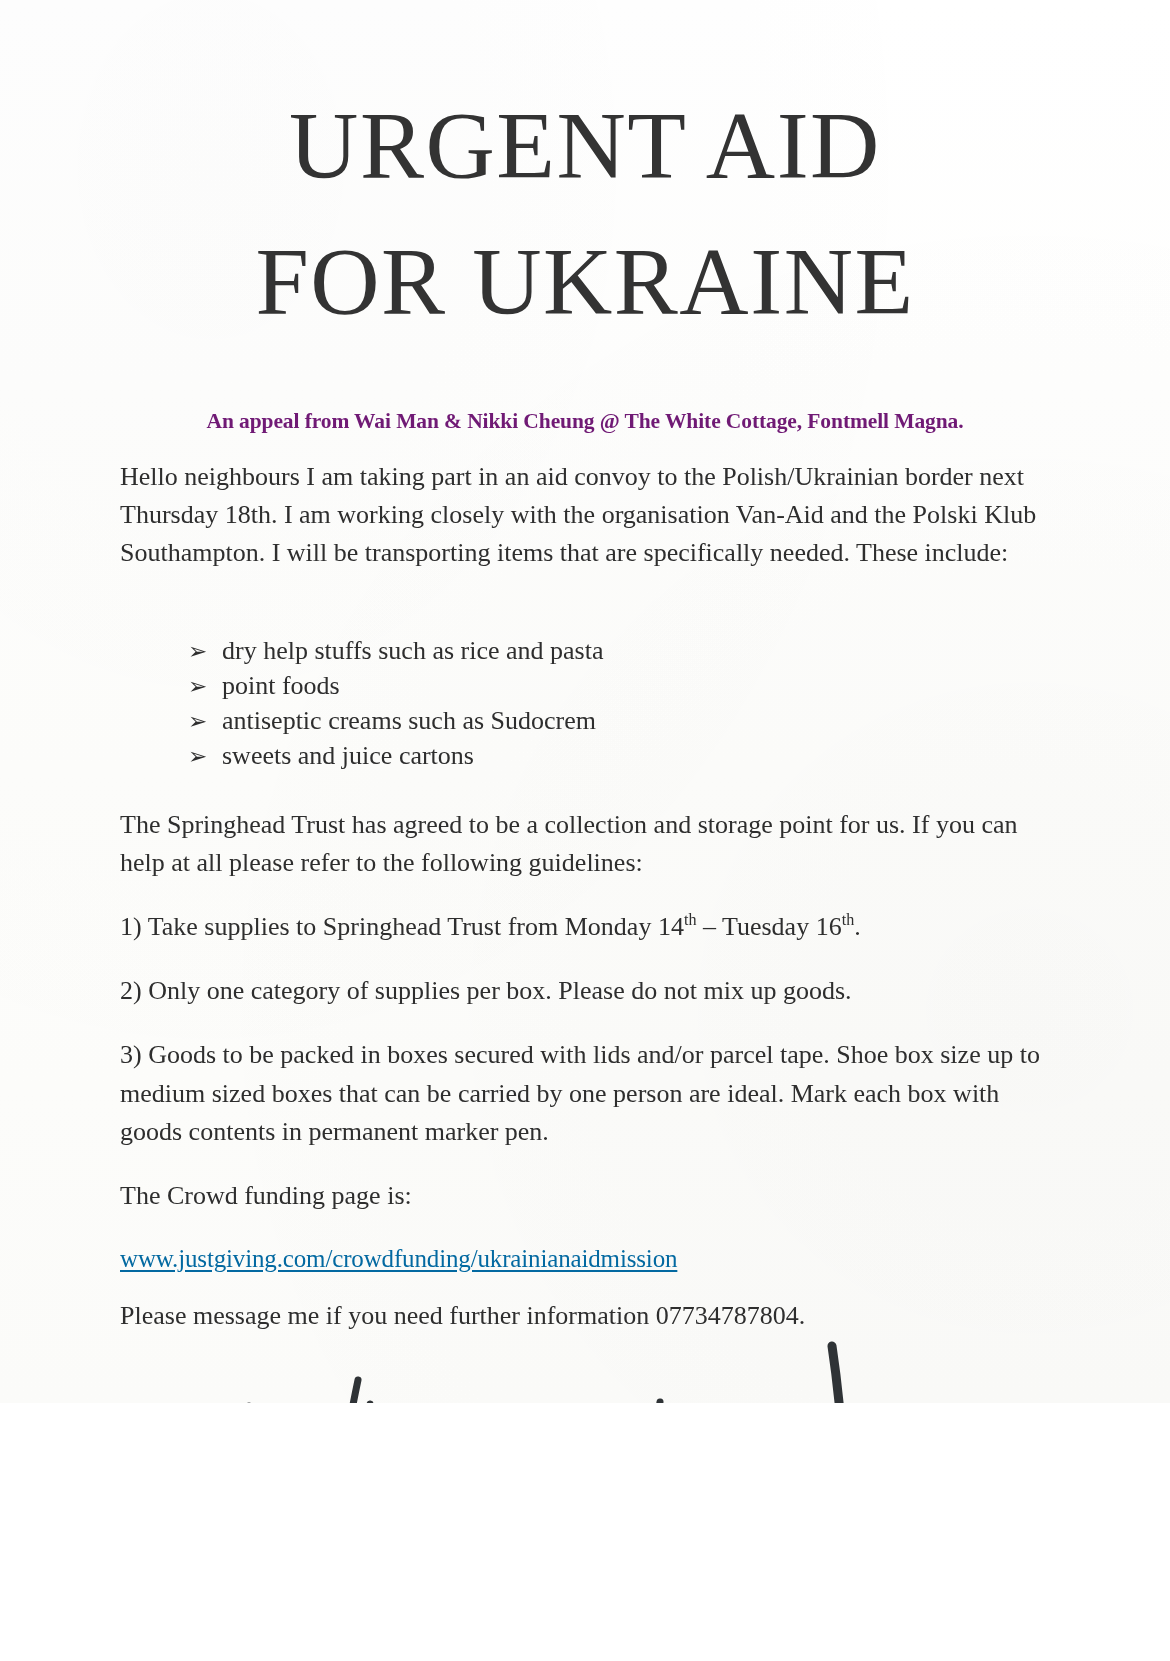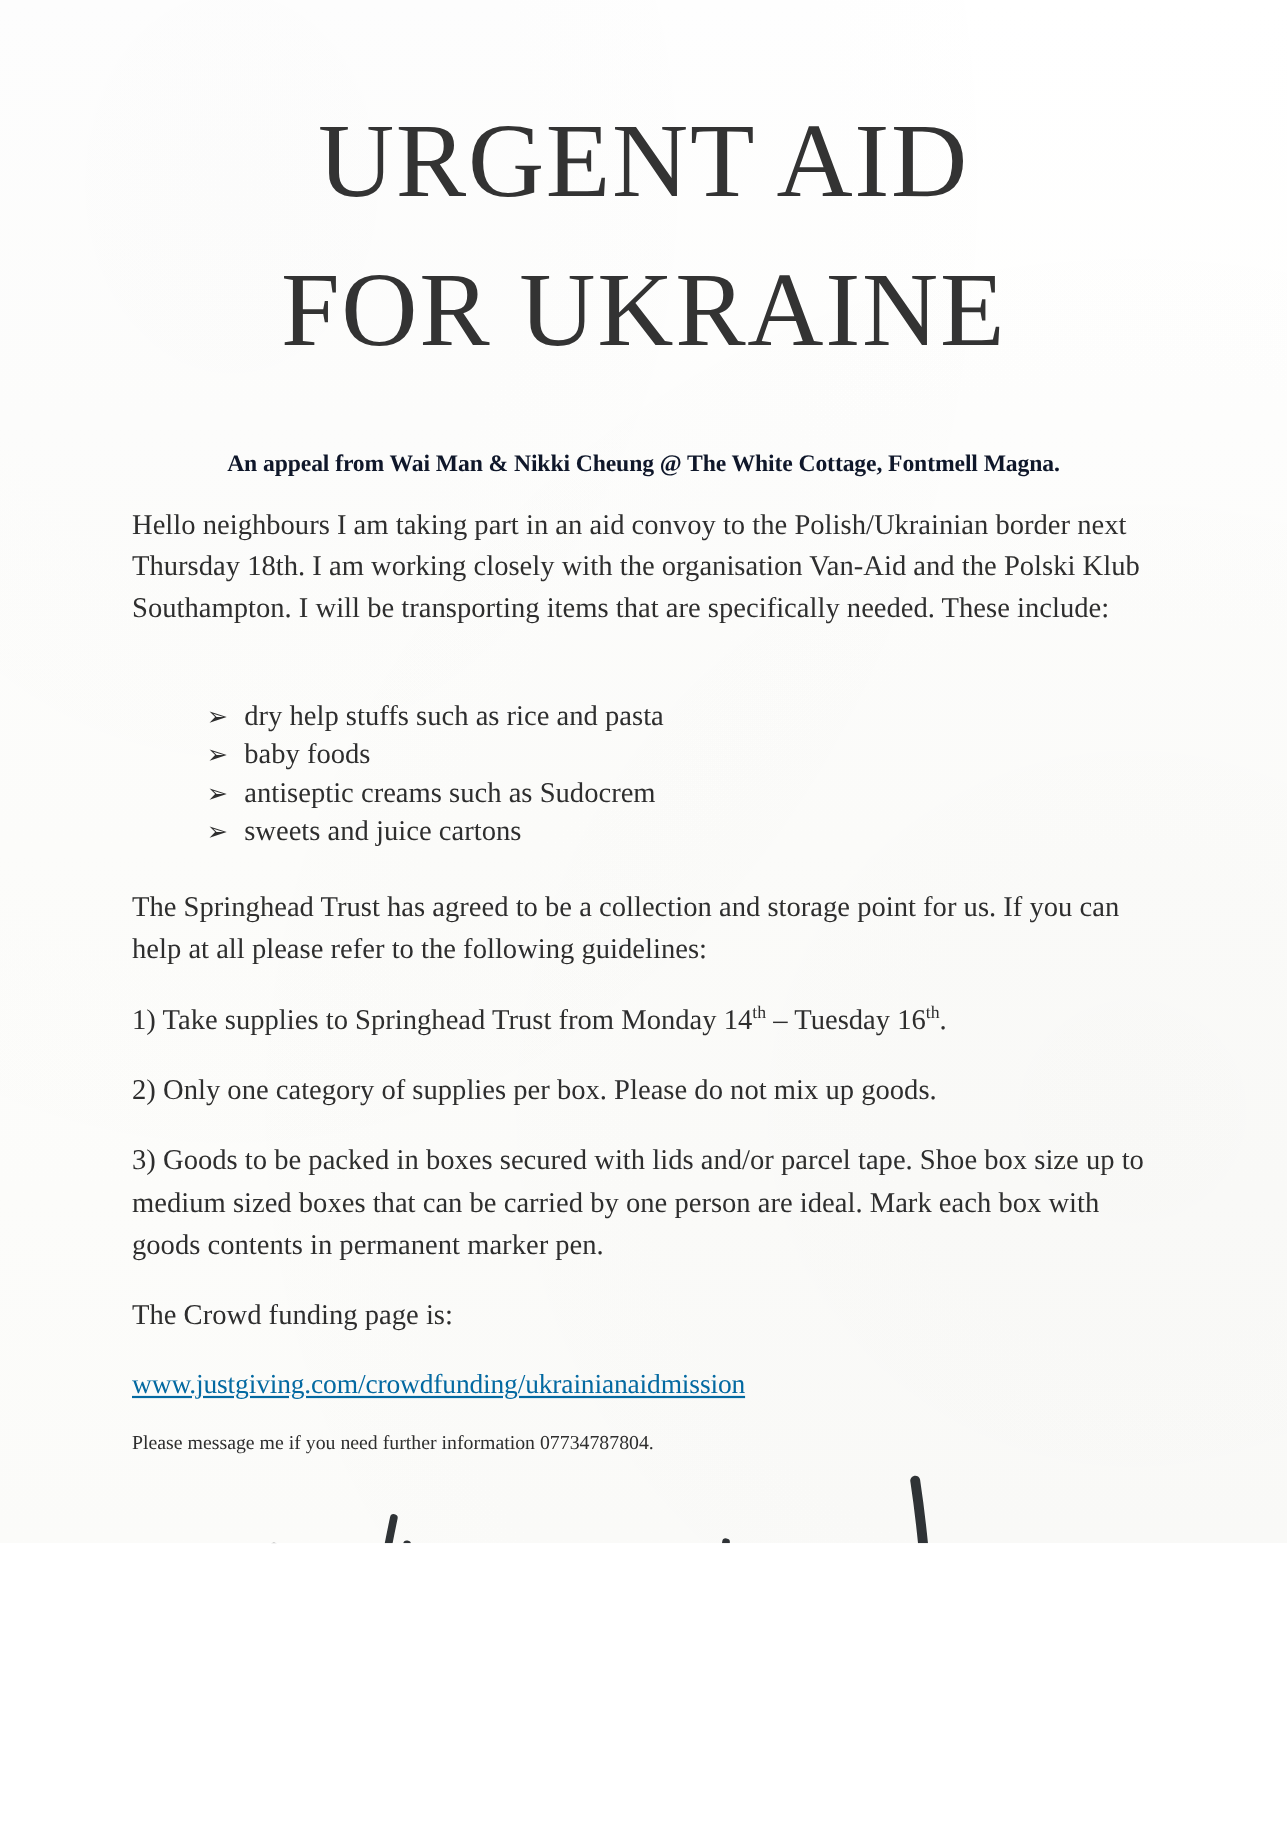--- a/index.html
+++ b/index.html
@@ -41,21 +41,21 @@
     color: #333333;
     margin: 0;
     padding-top: 78px;
     white-space: pre-line;
   }
   .subtitle {
     text-align: center;
     font-weight: bold;
     font-size: 21.5px;
     letter-spacing: -0.1px;
-    color: #0f172a;
+    color: #701a75;
     margin-top: 58px;
   }
   .body-para {
     font-size: 26px;
     line-height: 1.47;
     color: #2e2e2e;
     margin-top: 24px;
     text-align: left;
   }
   .bullet-list {
@@ -94,21 +94,21 @@
     margin-top: 30px;
     font-size: 25px;
   }
   .crowd-link {
     color: #0369a1;
     text-decoration: underline;
     text-underline-offset: 3px;
     letter-spacing: -0.15px;
   }
   .final-line {
-    font-size: 18px;
+    font-size: 26px;
     margin-top: 28px;
     color: #2e2e2e;
   }
   .handwriting {
     position: absolute;
     left: 40px;
     top: 1318px;
     width: 860px;
     height: 200px;
     pointer-events: none;
@@ -135,21 +135,21 @@
 
     <p class="body-para">Hello neighbours I am taking part in an aid convoy to the Polish/Ukrainian border next Thursday 18th. I am working closely with the organisation Van-Aid and the Polski Klub Southampton. I will be transporting items that are specifically needed. These include:</p>
 
     <ul class="bullet-list">
       <li>
         <span class="bullet-glyph">➢</span>
         <span>dry help stuffs such as rice and pasta</span>
       </li>
       <li>
         <span class="bullet-glyph">➢</span>
-        <span>baby foods</span>
+        <span>point foods</span>
       </li>
       <li>
         <span class="bullet-glyph">➢</span>
         <span>antiseptic creams such as Sudocrem</span>
       </li>
       <li>
         <span class="bullet-glyph">➢</span>
         <span>sweets and juice cartons</span>
       </li>
     </ul>

